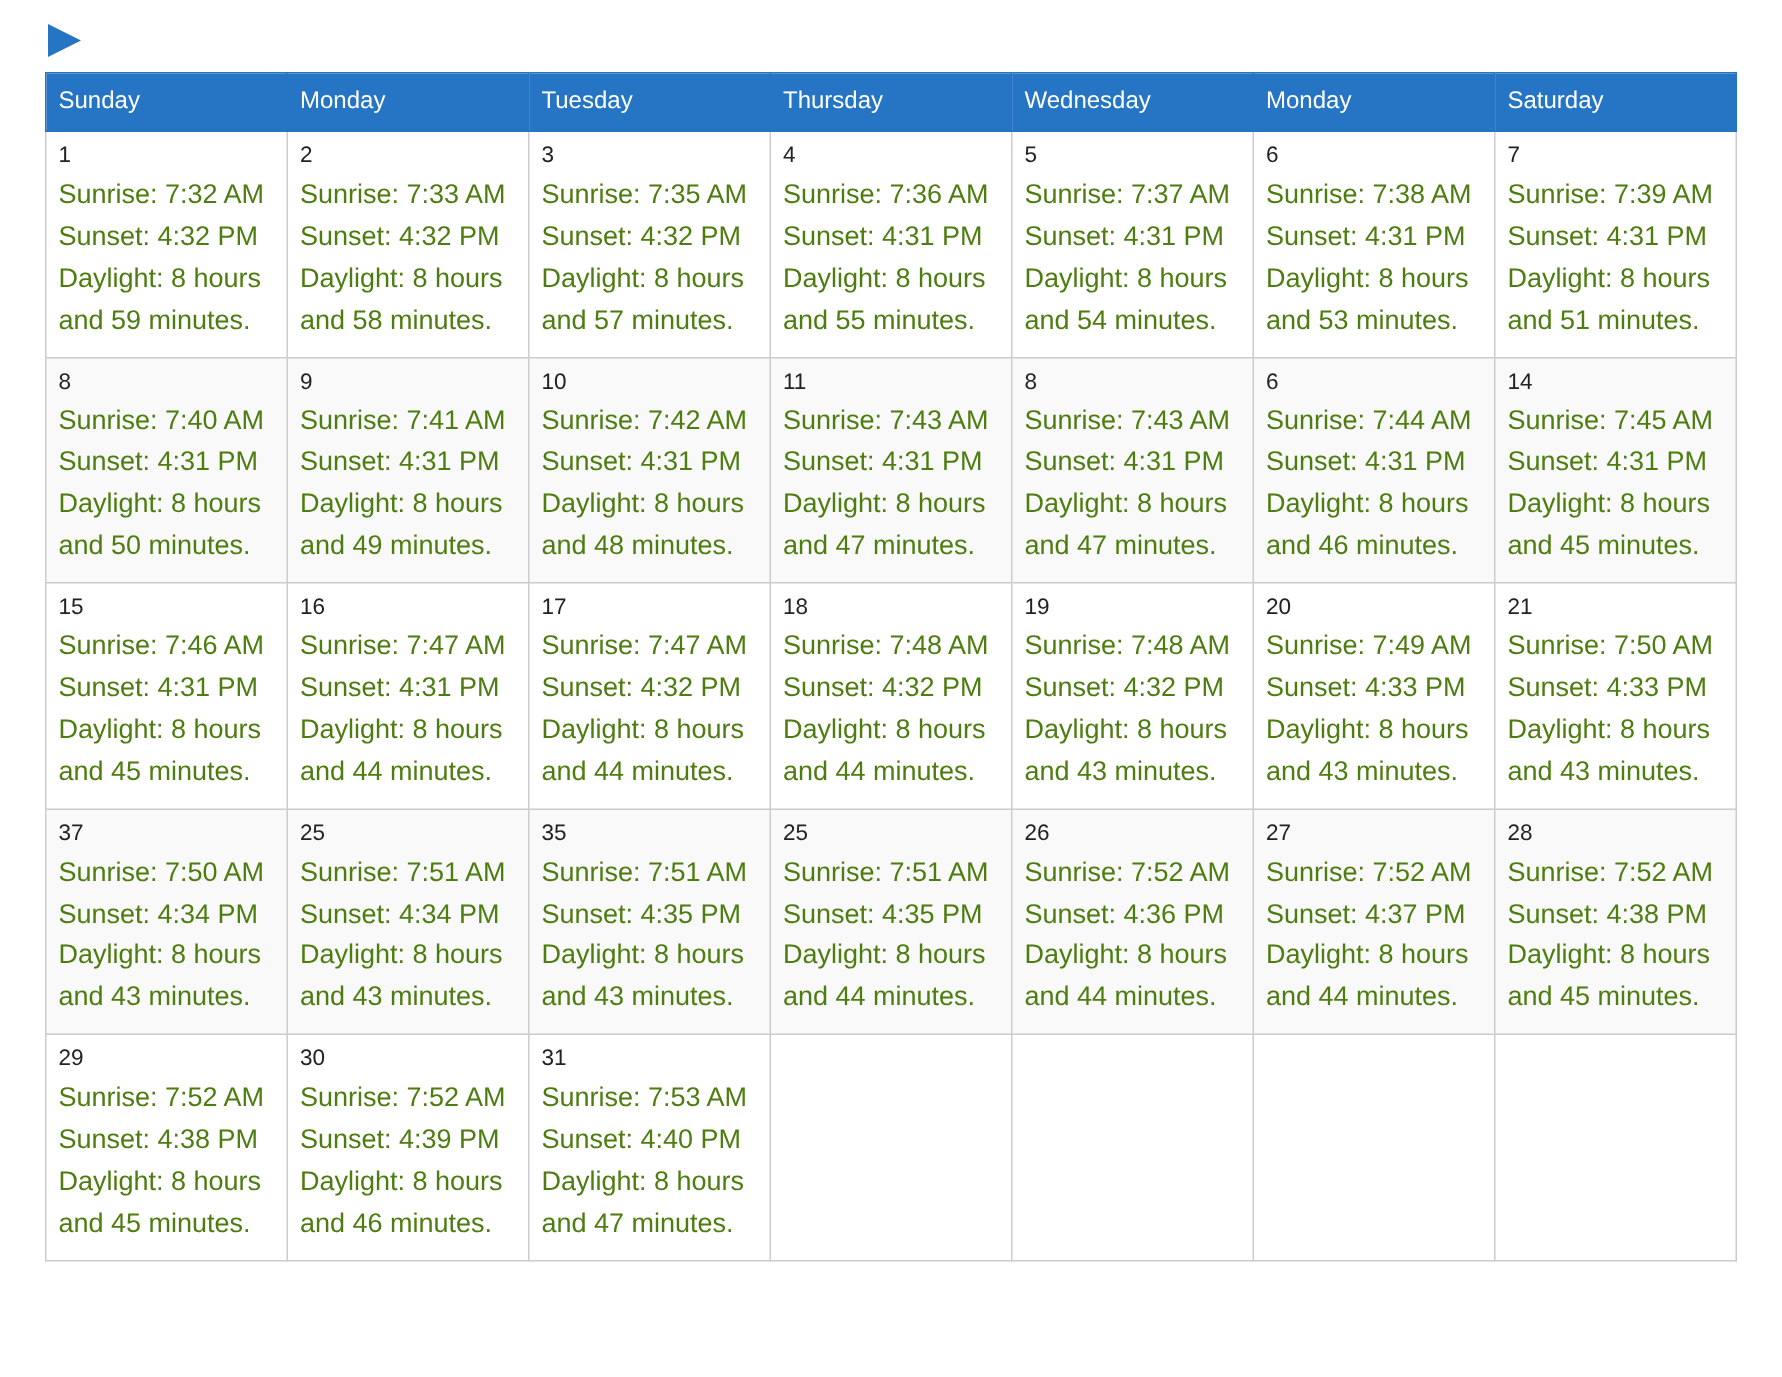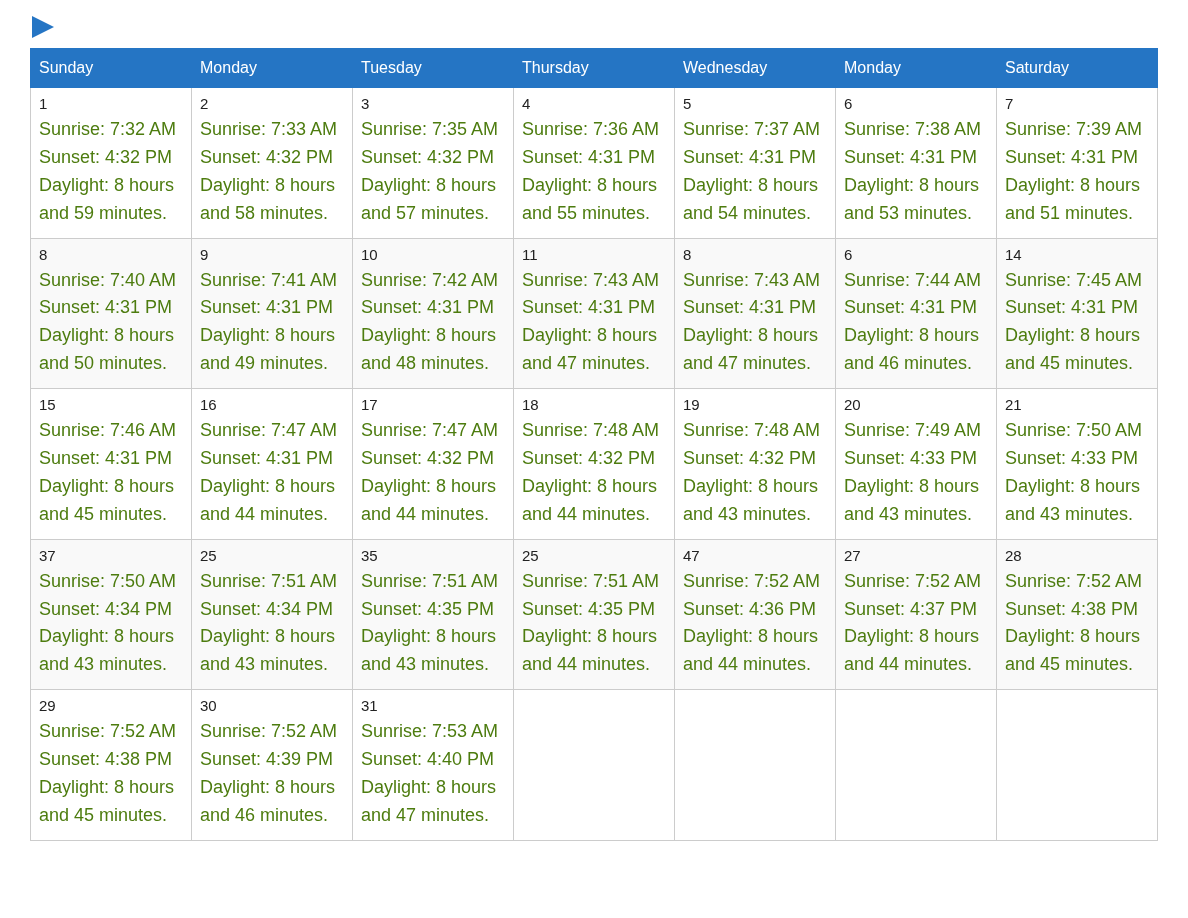--- a/index.html
+++ b/index.html
@@ -226,21 +226,21 @@
         </td>
         <td>
           <div class="day-number">35</div>
           <div class="day-info">Sunrise: 7:51 AM<br>Sunset: 4:35 PM<br>Daylight: 8 hours<br>and 43 minutes.</div>
         </td>
         <td>
           <div class="day-number">25</div>
           <div class="day-info">Sunrise: 7:51 AM<br>Sunset: 4:35 PM<br>Daylight: 8 hours<br>and 44 minutes.</div>
         </td>
         <td>
-          <div class="day-number">47</div>
+          <div class="day-number">26</div>
           <div class="day-info">Sunrise: 7:52 AM<br>Sunset: 4:36 PM<br>Daylight: 8 hours<br>and 44 minutes.</div>
         </td>
         <td>
           <div class="day-number">27</div>
           <div class="day-info">Sunrise: 7:52 AM<br>Sunset: 4:37 PM<br>Daylight: 8 hours<br>and 44 minutes.</div>
         </td>
         <td>
           <div class="day-number">28</div>
           <div class="day-info">Sunrise: 7:52 AM<br>Sunset: 4:38 PM<br>Daylight: 8 hours<br>and 45 minutes.</div>
         </td>

